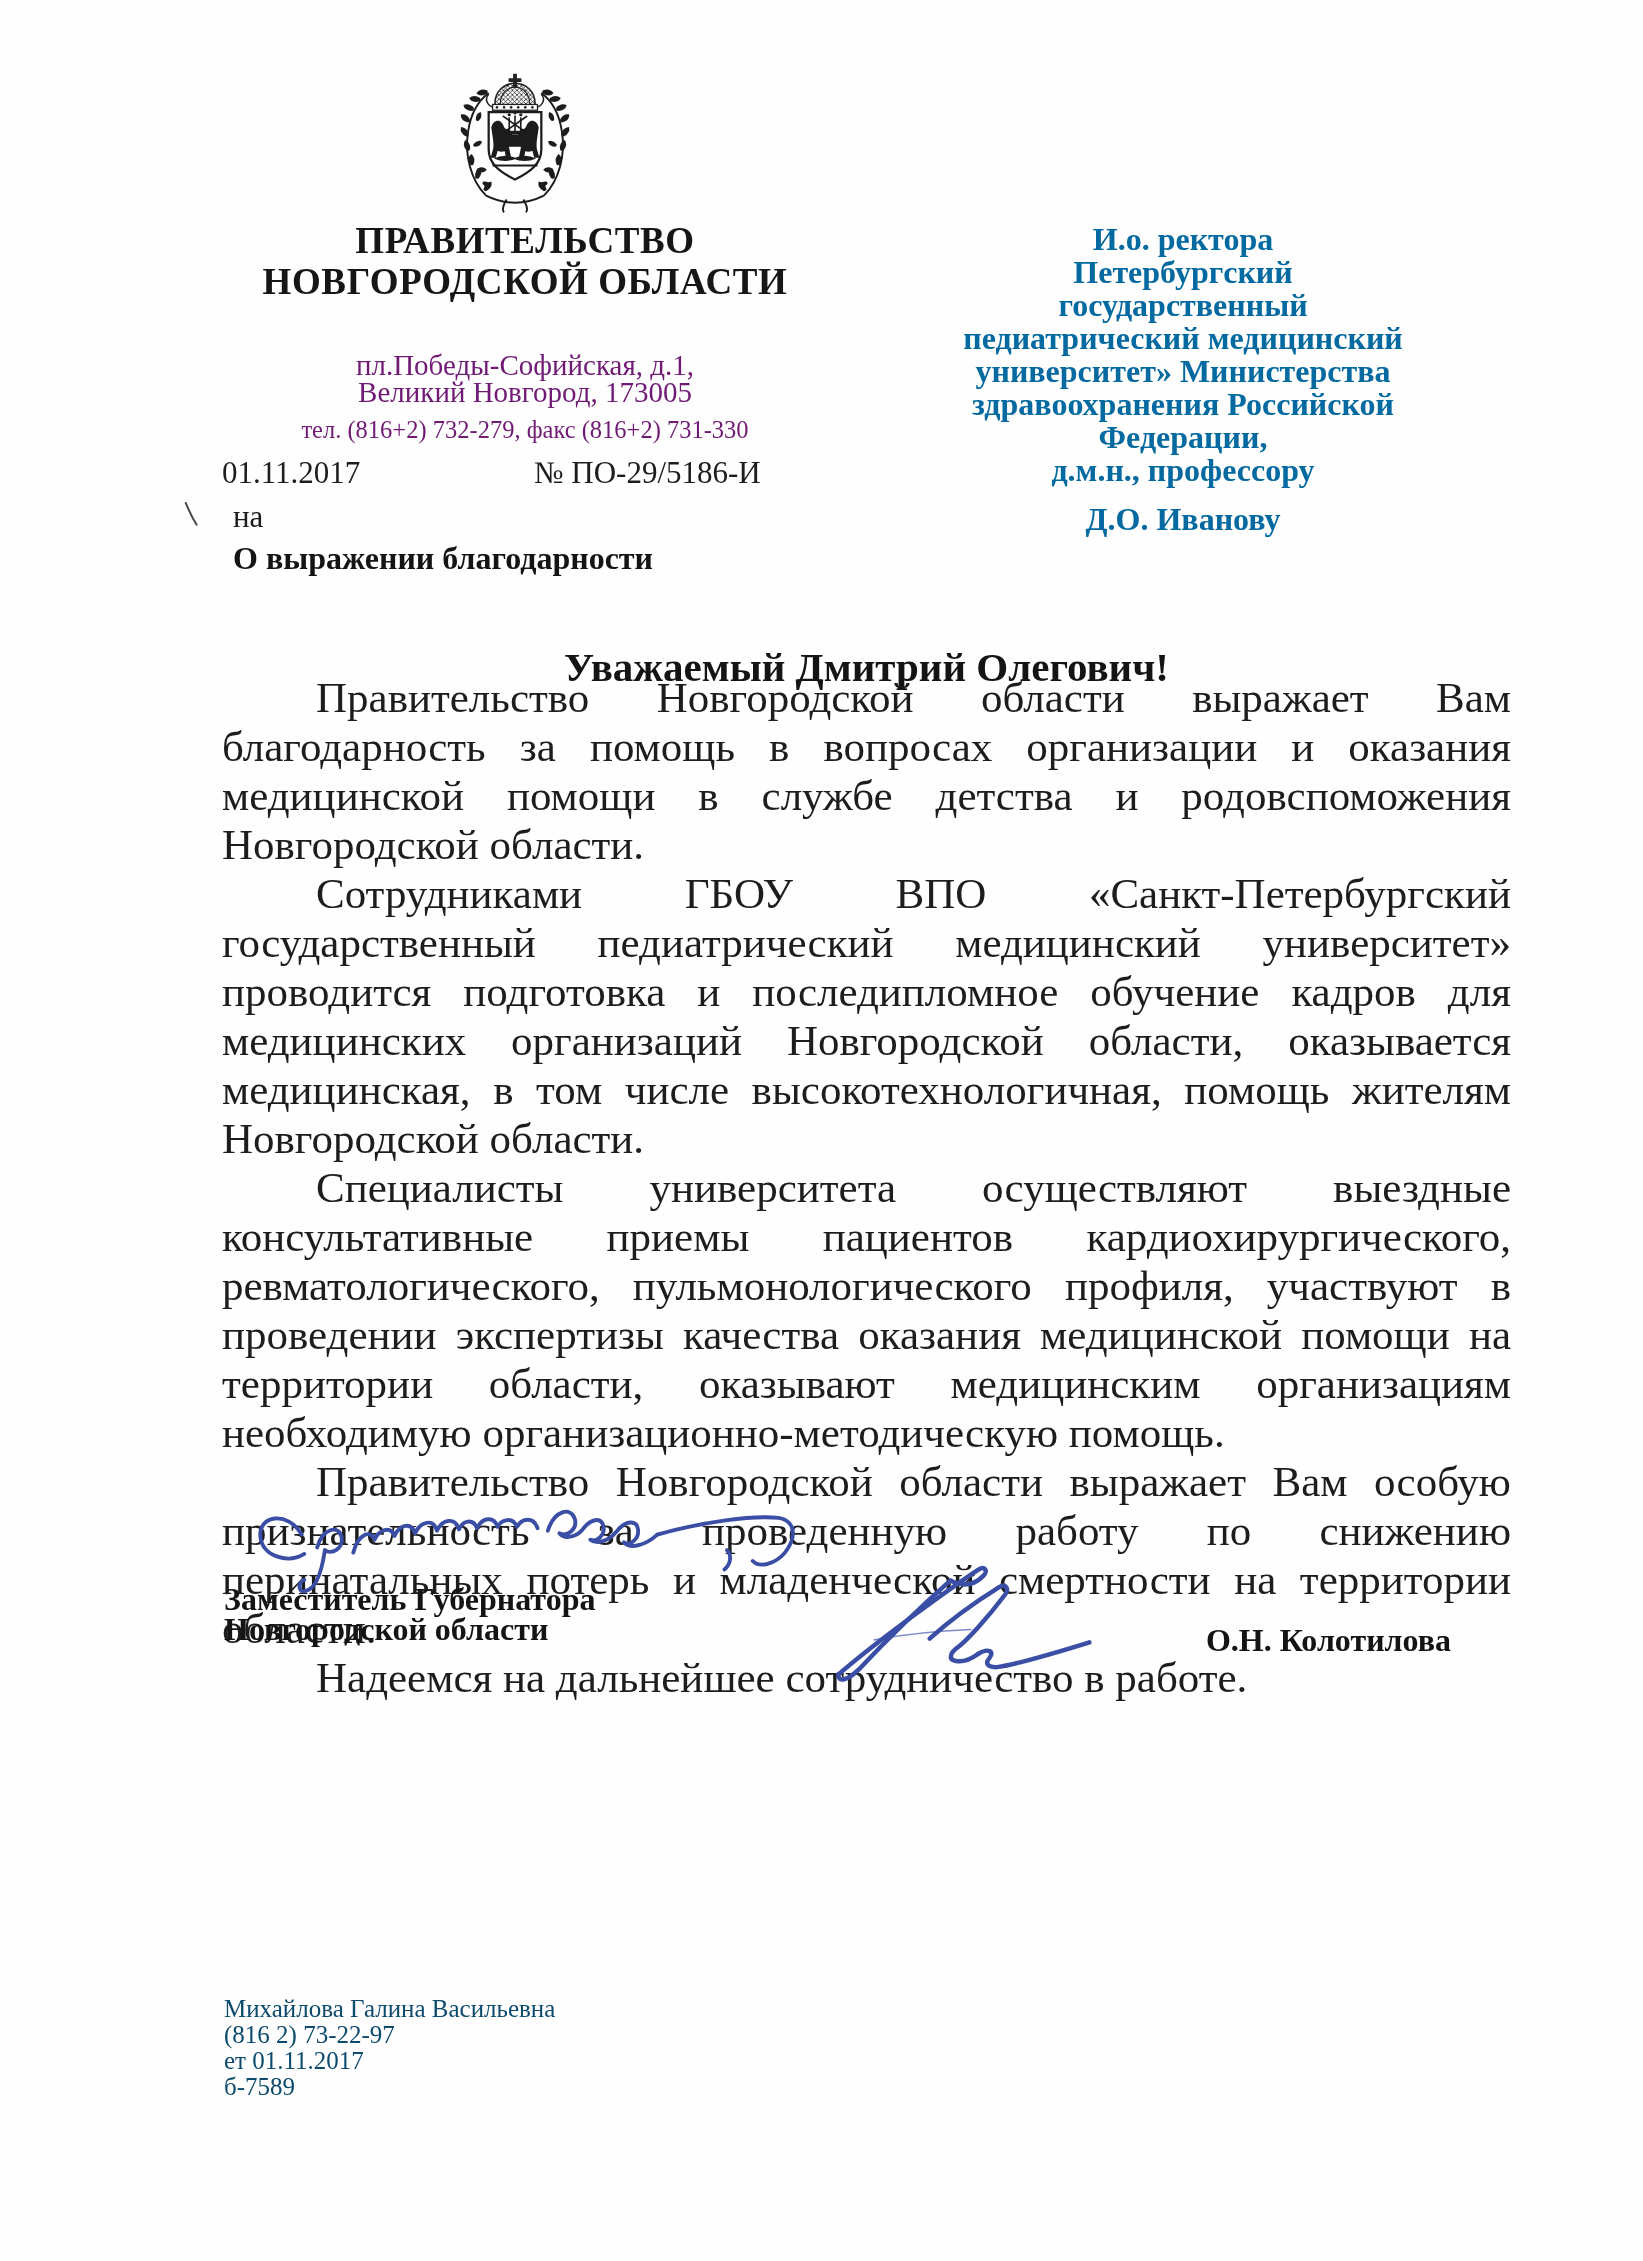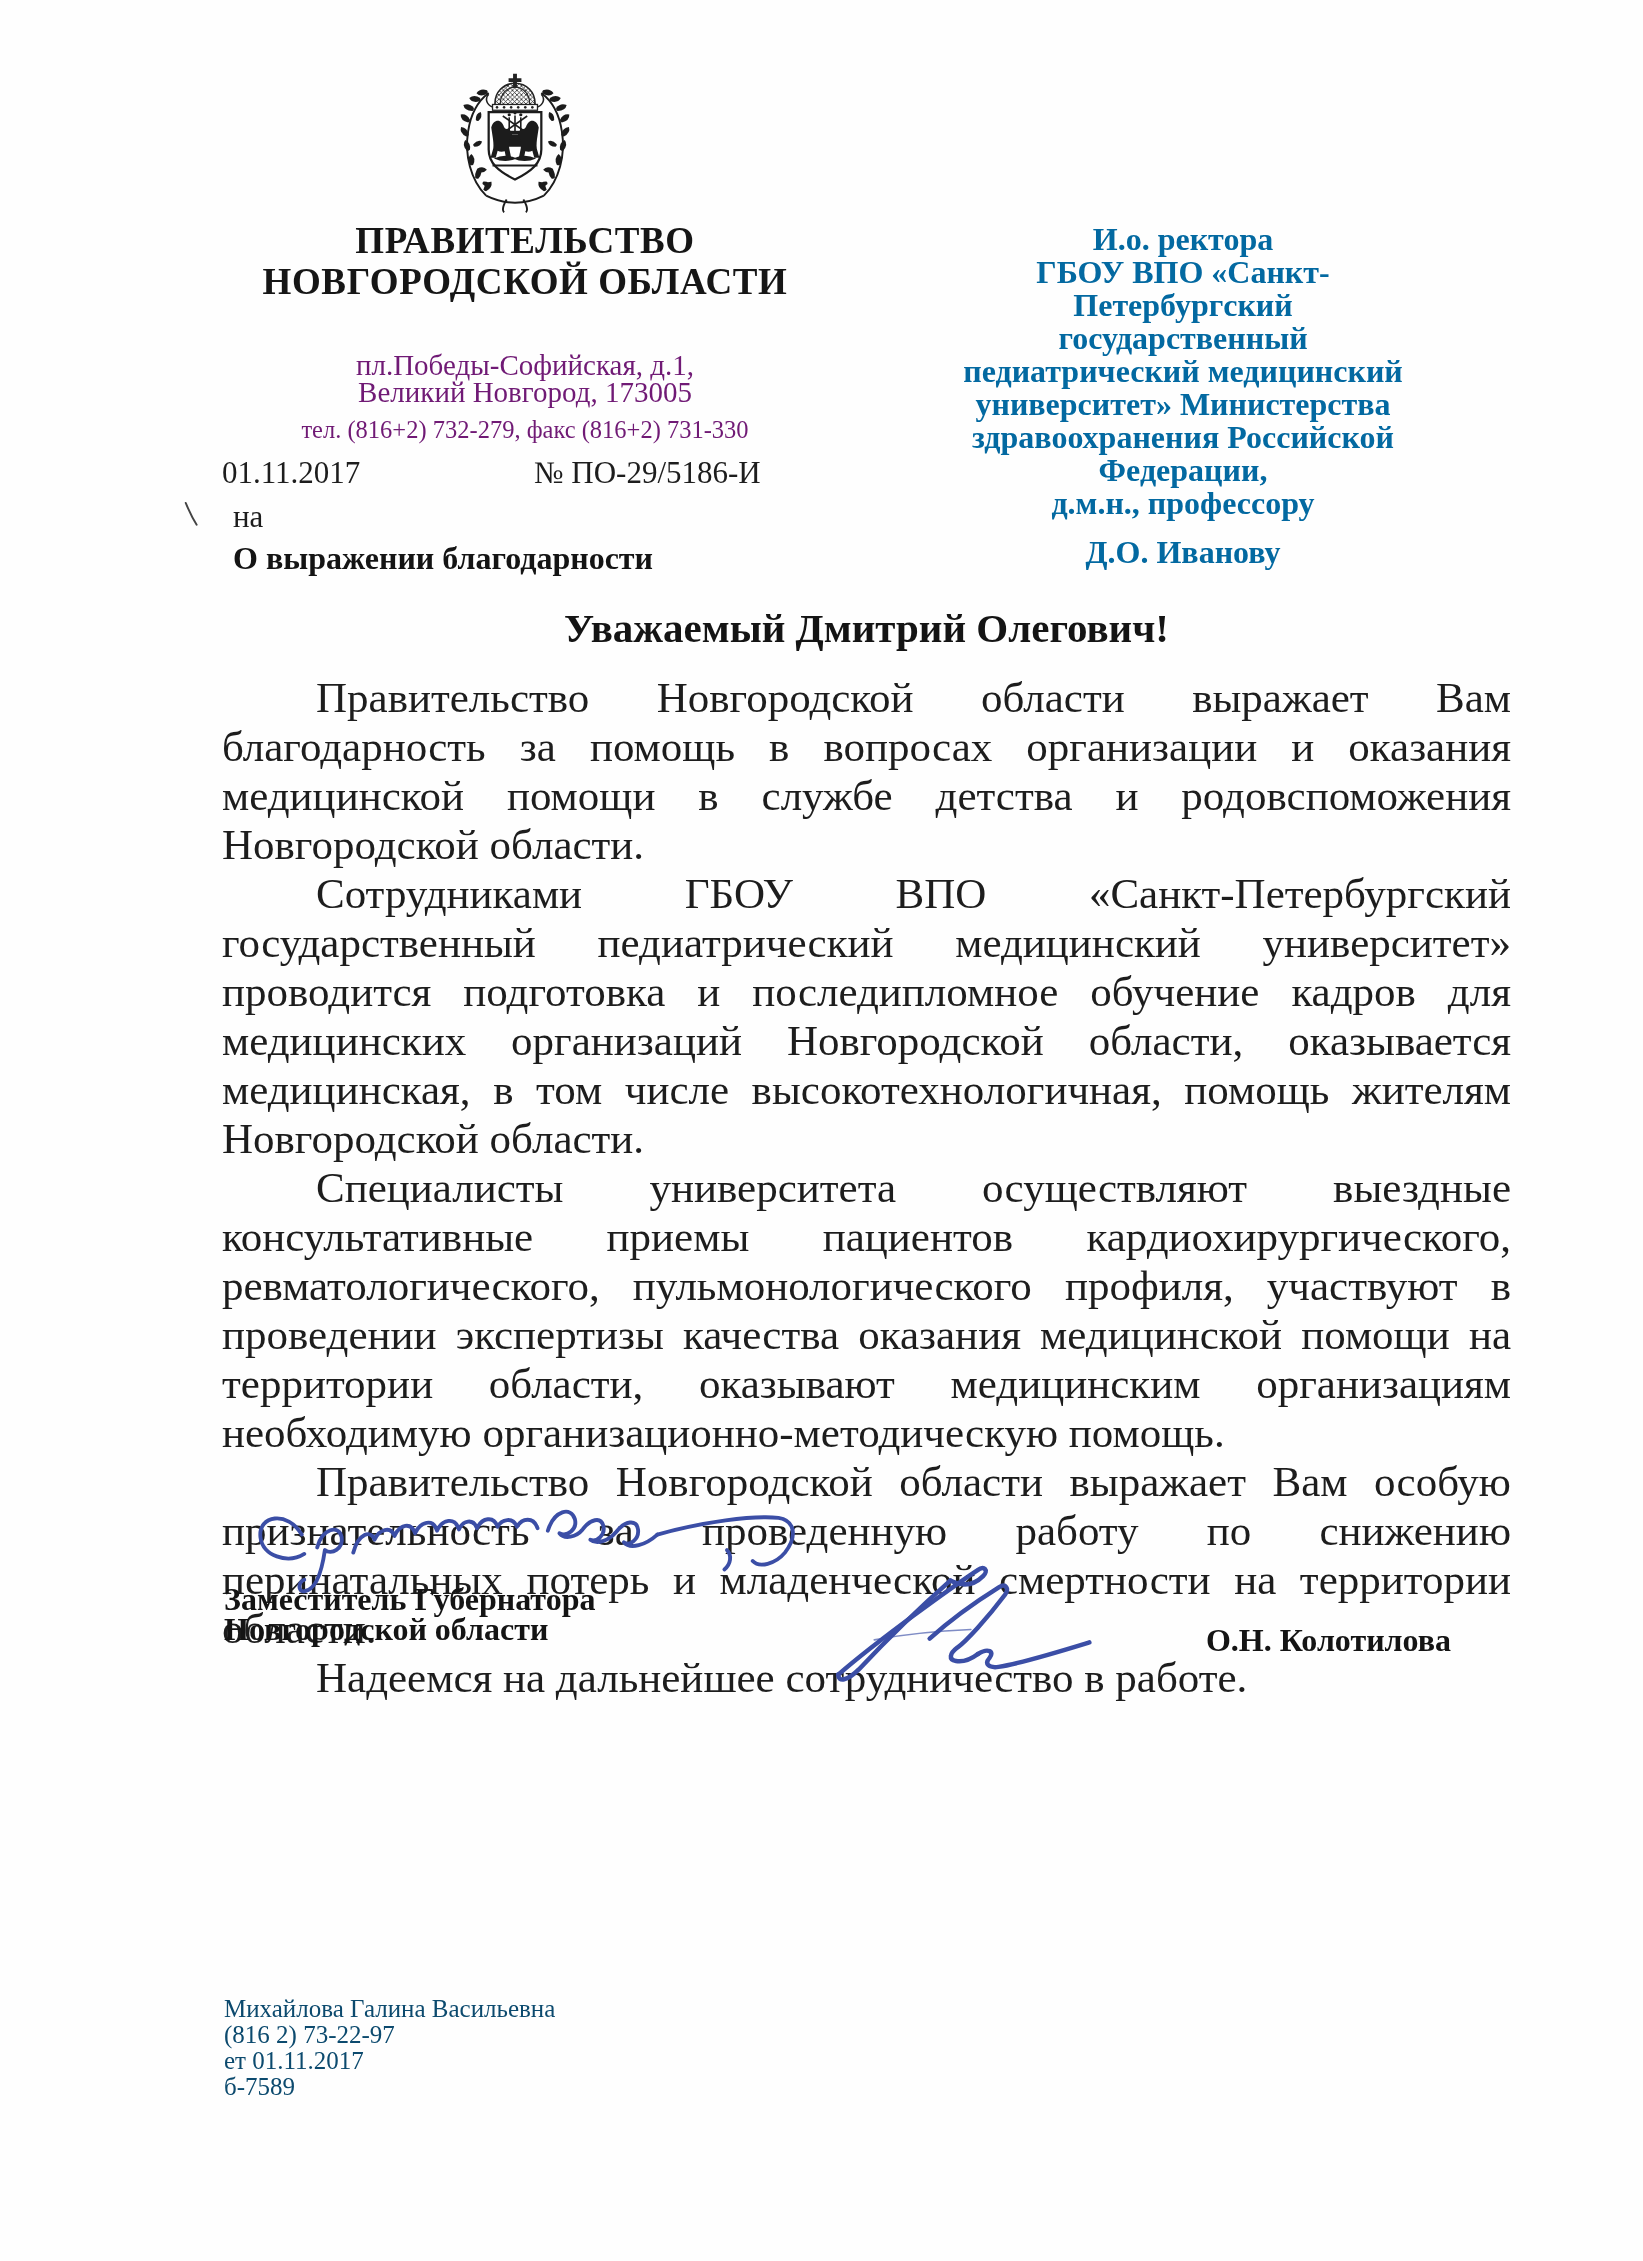--- a/index.html
+++ b/index.html
@@ -33,21 +33,21 @@
   }
   .recipient-name{margin-top:15.5px;}
   
   .ref-date{position:absolute;left:222px;top:455px;font-size:31px;}
   .ref-number{position:absolute;left:534px;top:455px;font-size:31px;}
   .ref-na{position:absolute;left:233px;top:499px;font-size:31px;}
   .tick{position:absolute;left:183px;top:501px;width:17px;height:27px;}
   .subject{position:absolute;left:233px;top:540px;font-size:32px;font-weight:bold;color:#141414;}
   
   .salutation{
-    position:absolute;left:222px;top:604px;width:1289px;
+    position:absolute;left:222px;top:643px;width:1289px;
     text-align:center;font-weight:bold;font-size:41px;color:#141414;
   }
   .body-text{
     position:absolute;left:222px;top:673px;width:1289px;
     font-size:43px;line-height:49px;text-align:justify;
   }
   .body-text p{margin:0;text-indent:94px;}
   
   .closing-script{position:absolute;left:245px;top:1488px;width:567px;height:137px;}
   .sig-pos{
@@ -140,21 +140,20 @@
     <div>НОВГОРОДСКОЙ ОБЛАСТИ</div>
   </div>
   <div class="org-addr">
     <div>пл.Победы-Софийская, д.1,</div>
     <div>Великий Новгород, 173005</div>
     <div class="org-tel">тел. (816+2) 732-279, факс (816+2) 731-330</div>
   </div>
 
   <div class="recipient">
     <div>И.о. ректора</div>
-    <div>ГБОУ ВПО «Санкт-</div>
     <div>Петербургский</div>
     <div>государственный</div>
     <div>педиатрический медицинский</div>
     <div>университет» Министерства</div>
     <div>здравоохранения Российской</div>
     <div>Федерации,</div>
     <div>д.м.н., профессору</div>
     <div class="recipient-name">Д.О. Иванову</div>
   </div>
 

